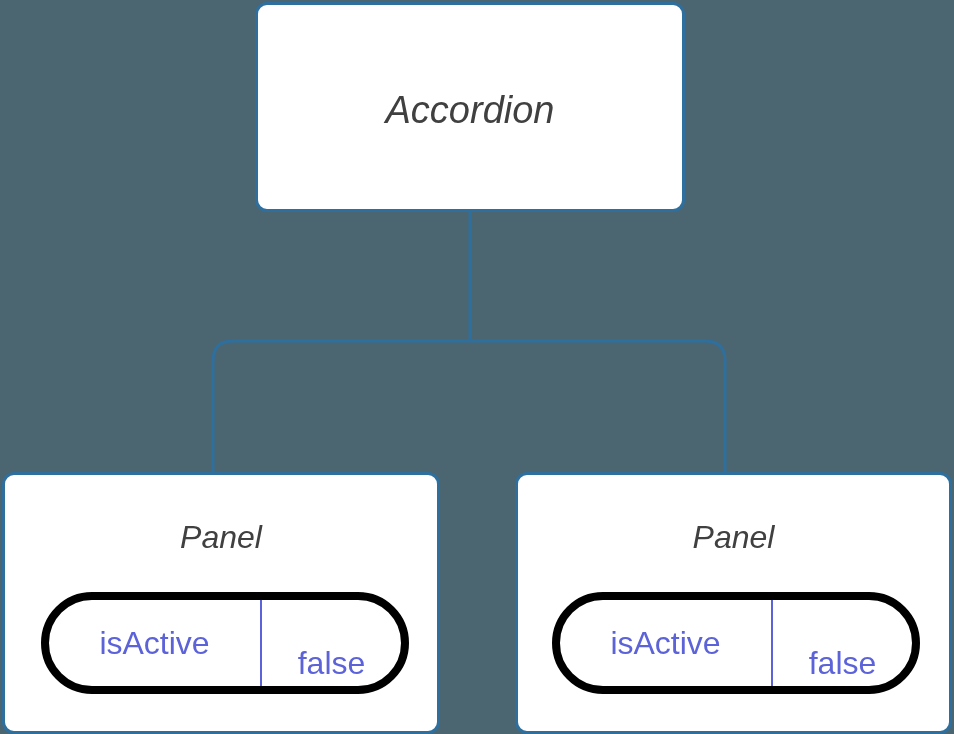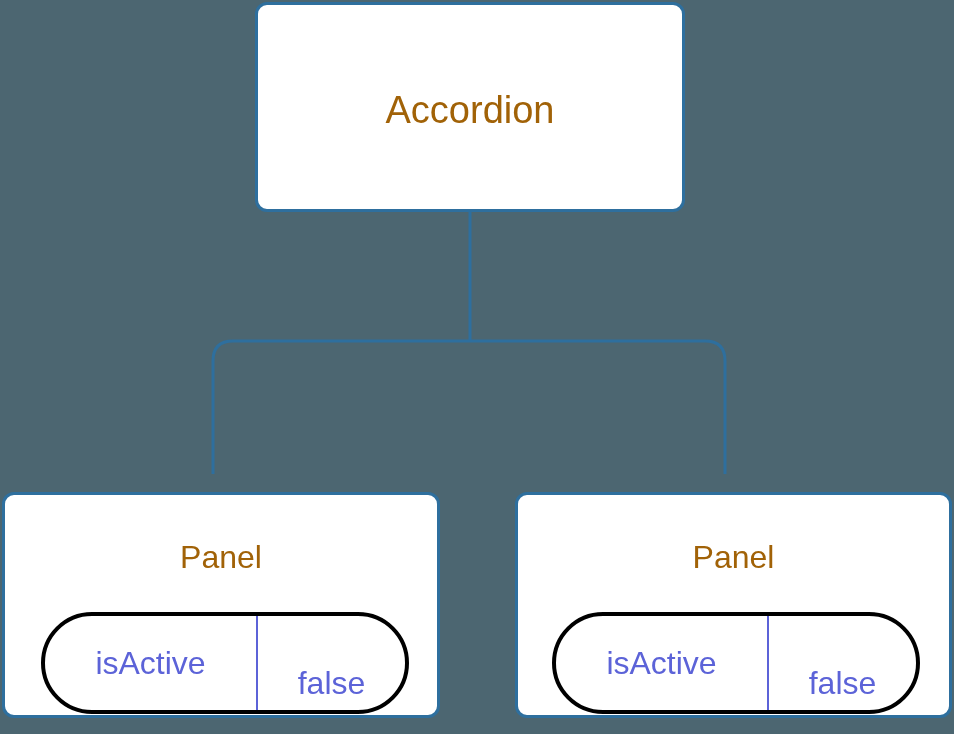--- a/index.html
+++ b/index.html
@@ -35,55 +35,56 @@
     border: 3px solid #2e6f9e;
     border-radius: 12px;
     box-sizing: border-box;
     z-index: 2;
   }
   .node-title {
     position: absolute;
     left: 0;
     right: 0;
     text-align: center;
-    color: #a16207;
+    color: #404040;
     font-weight: 400;
     white-space: nowrap;
+    font-style: italic;
   }
 
   #node-accordion {
     left: 255px;
     top: 2px;
     width: 430px;
     height: 210px;
   }
   #node-accordion .node-title {
     top: 84px;
     font-size: 38px;
   }
 
   .panel-node {
-    top: 492px;
-    height: 226px;
+    top: 472px;
+    height: 262px;
   }
   #node-panel-0 { left: 2px;   width: 438px; }
   #node-panel-1 { left: 515px; width: 437px; }
   .panel-node .node-title {
     top: 516px;
     margin-top: -472px;
     font-size: 32px;
   }
 
   
   .prop-pill {
     position: absolute;
     display: flex;
     align-items: stretch;
     height: 102px;
-    border: 4px solid #000000;
+    border: 8px solid #000000;
     border-radius: 51px;
     box-sizing: border-box;
     background: transparent;
     overflow: hidden;
     text-align: right;
   }
   #node-panel-0 .prop-pill { left: 36px;  top: 117px; width: 368px; }
   #node-panel-1 .prop-pill { left: 34px;  top: 117px; width: 368px; }
 
   .prop-key, .prop-val {

